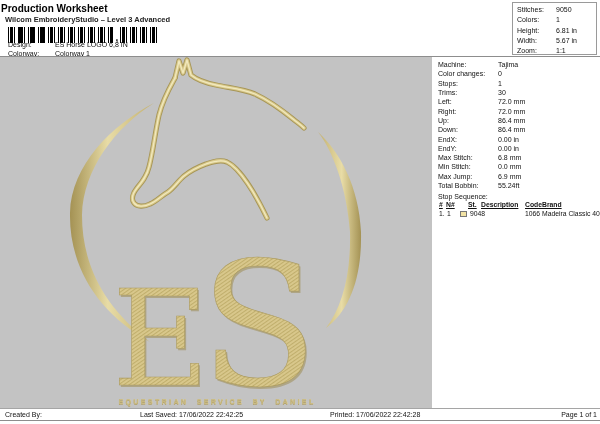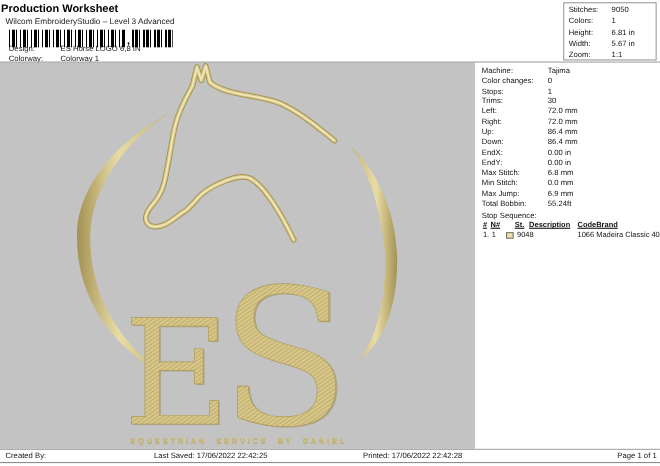--- a/index.html
+++ b/index.html
@@ -1,21 +1,21 @@
 <!DOCTYPE html>
 <html><head>
 <meta charset="utf-8">
 <style>
   html,body{margin:0;padding:0;}
   #page{position:relative;width:600px;height:424px;background:#ffffff;
         font-family:"Liberation Sans",sans-serif;color:#111;overflow:hidden;}
   .abs{position:absolute;}
   
   #title{left:1px;top:3px;font-size:10px;font-weight:bold;color:#000;}
-  #subtitle{left:5px;top:15px;font-size:7.5px;color:#222;}
+  #subtitle{left:5px;top:15px;font-size:7.5px;color:#222;font-weight:bold;}
   #barcode-row{left:8px;top:27px;height:16px;display:flex;align-items:stretch;}
   .bars{height:16px;background:repeating-linear-gradient(90deg,
         #000 0,#000 1.5px,#fff 1.5px,#fff 2.5px,
         #000 2.5px,#000 5.5px,#fff 5.5px,#fff 6.5px,
         #000 6.5px,#000 7.5px,#fff 7.5px,#fff 10px);}
   #bars-1{width:106px;}
   #bars-2{width:37px;}
   #barcode-comma{font-size:10px;font-weight:bold;line-height:22px;margin:0 1.5px;}
   .kv{font-size:7px;white-space:nowrap;}
   .kv .lbl{display:inline-block;width:47px;}

